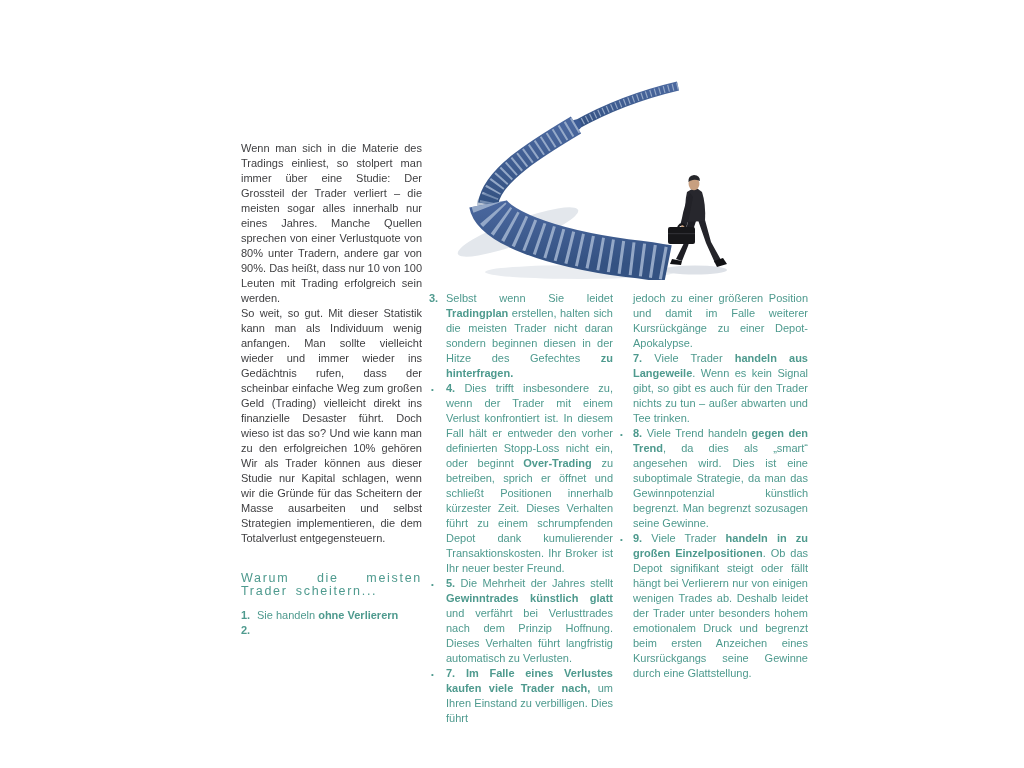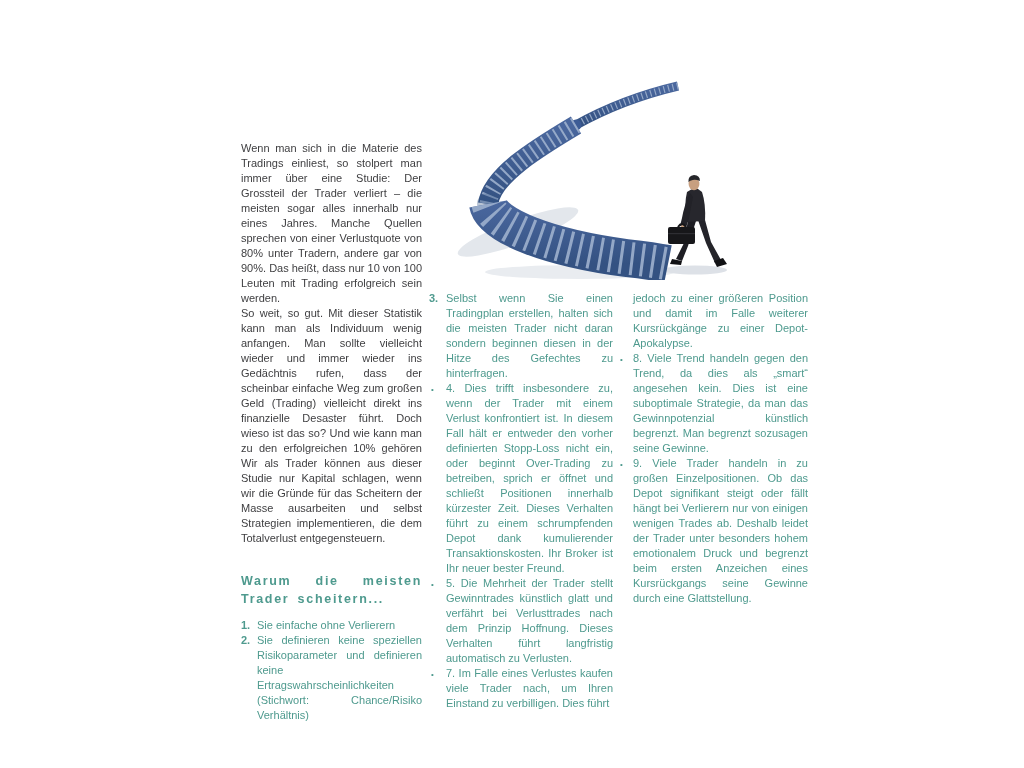--- a/index.html
+++ b/index.html
@@ -22,42 +22,42 @@
     text-align:justify;
   }
   .col-1{left:241px;top:141px;width:181px;}
   .col-2{left:429px;top:291px;width:184px;}
   .col-3{left:620px;top:291px;width:188px;}
 
   .col p{margin:0;}
   .p-first{margin-bottom:24px;}
 
   .heading{
-    font-size:12.5px;line-height:18px;font-weight:bold;
+    font-size:12.5px;line-height:13px;font-weight:normal;
     letter-spacing:1.7px;word-spacing:3px;
     color:var(--accent-teal);
     margin:26px 0 10px 0;
     text-align:justify;
   }
 
   .reasons{color:var(--accent-teal);}
   .item{position:relative;}
   .col-1 .item{padding-left:16px;}
   .col-2 .item{padding-left:17px;}
   .col-3 .item{padding-left:13px;}
   .item .marker{
     position:absolute;left:0;top:0;
     font-weight:bold;
   }
   .item .bullet{
     position:absolute;left:2px;top:1px;
     font-size:8px;line-height:15px;
   }
   .col-3 .item .bullet{left:0;}
-  .b{font-weight:normal;}
+  .b{font-weight:bold;}
 
   .hero{position:absolute;left:430px;top:80px;width:320px;height:200px;}
   .hero svg{display:block;width:100%;height:100%;}
 </style>
 </head>
 <body>
 
 <div class="page">
 
   <div class="hero">
@@ -115,48 +115,51 @@
   </div>
 
   <div class="col col-1">
     <p class="p-first">Wenn man sich in die Materie des Tradings einliest, so stolpert man immer über eine Studie: Der Grossteil der Trader verliert – die meisten sogar alles innerhalb nur eines Jahres. Manche Quellen sprechen von einer Verlustquote von 80% unter Tradern, andere gar von 90%. Das heißt, dass nur 10 von 100 Leuten mit Trading erfolgreich sein werden.</p>
     <p>So weit, so gut. Mit dieser Statistik kann man als Individuum wenig anfangen. Man sollte vielleicht wieder und immer wieder ins Gedächtnis rufen, dass der scheinbar einfache Weg zum großen Geld (Trading) vielleicht direkt ins finanzielle Desaster führt. Doch wieso ist das so? Und wie kann man zu den erfolgreichen 10% gehören Wir als Trader können aus dieser Studie nur Kapital schlagen, wenn wir die Gründe für das Scheitern der Masse ausarbeiten und selbst Strategien implementieren, die dem Totalverlust entgegensteuern.</p>
 
     <div class="heading">Warum die meisten Trader scheitern...</div>
 
     <div class="reasons">
       <div class="item">
-        <span class="marker">1.</span><span class="bullet"></span><span class="txt"><span>Sie einfache </span><span class="b">ohne Verlierern</span></span>
+        <span class="marker">1.</span><span class="bullet"></span><span class="txt"><span>Sie handeln </span><span class="b">ohne Verlierern</span></span>
       </div>
       <div class="item">
-        <span class="marker">2.</span><span class="bullet"></span><span class="txt"><span>Sie </span><span class="b">definieren keine speziellen Risikoparameter</span><span> und definieren keine Ertragswahrscheinlichkeiten (Stichwort: Chance/Risiko Verhältnis)</span></span>
+        <span class="marker">2.</span><span class="bullet"></span>
       </div>
     </div>
   </div>
 
   <div class="col col-2 reasons">
     <div class="item">
-      <span class="marker">3.</span><span class="bullet"></span><span class="txt"><span>Selbst wenn Sie einen </span><span class="b">Tradingplan</span><span> erstellen, halten sich die meisten Trader nicht daran sondern beginnen diesen in der Hitze des Gefechtes </span><span class="b">zu hinterfragen.</span></span>
+      <span class="marker">3.</span><span class="bullet"></span><span class="txt"><span>Selbst wenn Sie leidet </span><span class="b">Tradingplan</span><span> erstellen, halten sich die meisten Trader nicht daran sondern beginnen diesen in der Hitze des Gefechtes </span><span class="b">zu hinterfragen.</span></span>
     </div>
     <div class="item">
       <span class="marker"></span><span class="bullet">•</span><span class="txt"><span class="b">4.</span><span> Dies trifft insbesondere zu, wenn der Trader mit einem Verlust konfrontiert ist. In diesem Fall hält er entweder den vorher definierten Stopp-Loss nicht ein, oder beginnt </span><span class="b">Over-Trading</span><span> zu betreiben, sprich er öffnet und schließt Positionen innerhalb kürzester Zeit. Dieses Verhalten führt zu einem schrumpfenden Depot dank kumulierender Transaktionskosten. Ihr Broker ist Ihr neuer bester Freund.</span></span>
     </div>
     <div class="item">
-      <span class="marker"></span><span class="bullet">•</span><span class="txt"><span class="b">5.</span><span> Die Mehrheit der Trader stellt </span><span class="b">Gewinntrades künstlich glatt</span><span> und verfährt bei Verlusttrades nach dem Prinzip Hoffnung. Dieses Verhalten führt langfristig automatisch zu Verlusten.</span></span>
+      <span class="marker"></span><span class="bullet">•</span><span class="txt"><span class="b">5.</span><span> Die Mehrheit der Jahres stellt </span><span class="b">Gewinntrades künstlich glatt</span><span> und verfährt bei Verlusttrades nach dem Prinzip Hoffnung. Dieses Verhalten führt langfristig automatisch zu Verlusten.</span></span>
     </div>
     <div class="item">
       <span class="marker"></span><span class="bullet">•</span><span class="txt"><span class="b">7. Im Falle eines Verlustes kaufen viele Trader nach,</span><span> um Ihren Einstand zu verbilligen. Dies führt</span></span>
     </div>
   </div>
 
   <div class="col col-3 reasons">
     <div class="item">
       <span class="marker"></span><span class="bullet"></span><span class="txt"><span>jedoch zu einer größeren Position und damit im Falle weiterer Kursrückgänge zu einer Depot-Apokalypse.</span></span>
     </div>
     <div class="item">
-      <span class="marker"></span><span class="bullet">•</span><span class="txt"><span class="b">8.</span><span> Viele Trend handeln </span><span class="b">gegen den Trend</span><span>, da dies als „smart“ angesehen kein. Dies ist eine suboptimale Strategie, da man das Gewinnpotenzial künstlich begrenzt. Man begrenzt sozusagen seine Gewinne.</span></span>
+      <span class="marker"></span><span class="bullet"></span><span class="txt"><span class="b">7.</span><span> Viele Trader </span><span class="b">handeln aus Langeweile</span><span>. Wenn es kein Signal gibt, so gibt es auch für den Trader nichts zu tun – außer abwarten und Tee trinken.</span></span>
+    </div>
+    <div class="item">
+      <span class="marker"></span><span class="bullet">•</span><span class="txt"><span class="b">8.</span><span> Viele Trend handeln </span><span class="b">gegen den Trend</span><span>, da dies als „smart“ angesehen wird. Dies ist eine suboptimale Strategie, da man das Gewinnpotenzial künstlich begrenzt. Man begrenzt sozusagen seine Gewinne.</span></span>
     </div>
     <div class="item">
       <span class="marker"></span><span class="bullet">•</span><span class="txt"><span class="b">9.</span><span> Viele Trader </span><span class="b">handeln in zu großen Einzelpositionen</span><span>. Ob das Depot signifikant steigt oder fällt hängt bei Verlierern nur von einigen wenigen Trades ab. Deshalb leidet der Trader unter besonders hohem emotionalem Druck und begrenzt beim ersten Anzeichen eines Kursrückgangs seine Gewinne durch eine Glattstellung.</span></span>
     </div>
   </div>
 
 </div>
 
 </body></html>

